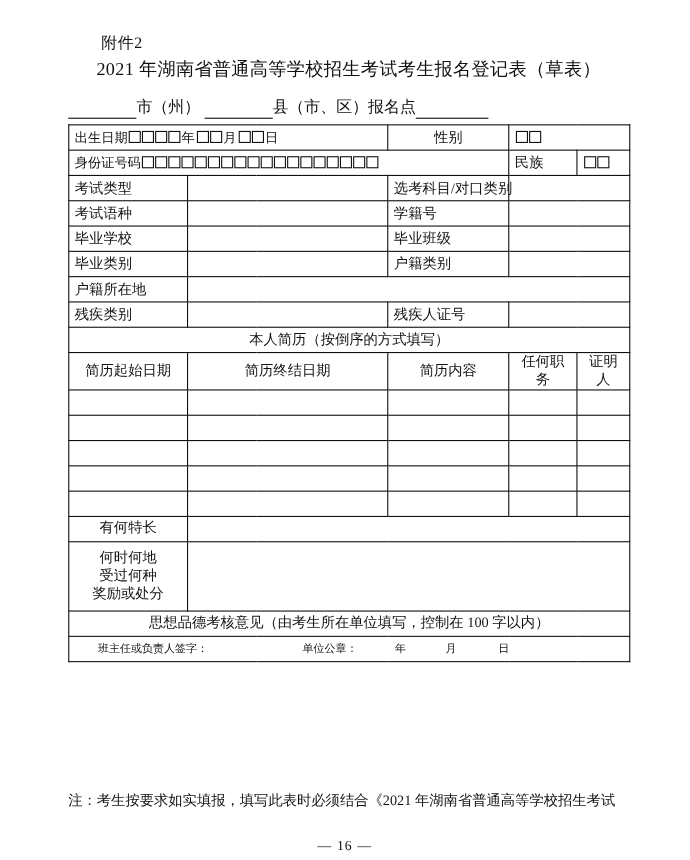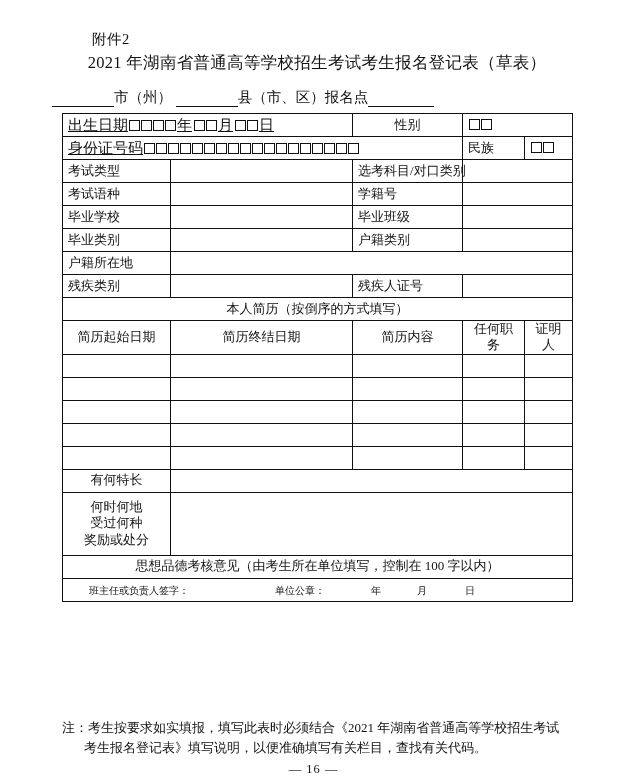--- a/index.html
+++ b/index.html
@@ -33,21 +33,21 @@
     left: 62px;
     top: 52px;
     width: 510px;
     text-align: center;
     font-size: 16.5px;
     letter-spacing: 0.3px;
     white-space: nowrap;
   }
   .locline {
     position: absolute;
-    left: 52px;
+    left: 62px;
     top: 88px;
     width: 510px;
     font-size: 14.5px;
     white-space: nowrap;
   }
   .ul-s { display: inline-block; border-bottom: 1.1px solid #111; }
   .ul-1 { width: 62px; }
   .ul-2 { width: 62px; }
   .ul-3 { width: 66px; }
 
@@ -77,42 +77,42 @@
   
   .bx {
     display: inline-block;
     width: 11px;
     height: 11px;
     border: 1px solid #111111;
     margin: 0 0.5px;
     vertical-align: -1px;
     box-sizing: border-box;
   }
-  .inlinefield { white-space: nowrap; font-size: 15px; letter-spacing: 0; text-decoration: underline; }
+  .inlinefield { white-space: nowrap; font-size: 12px; letter-spacing: 0; }
   .inlinefield .u { margin: 0 1px; }
 
   .name-lbl { letter-spacing: 10px; padding-left: 14px; }
 
   .sec-head { text-align: center; height: 22px; }
 
   .multiline { text-align: center; line-height: 1.35; padding: 3px 4px; }
 
   
   .cmt-box { height: 76px; vertical-align: bottom; padding: 0; position: relative; }
   .sig-row {
     position: absolute;
     left: 0; right: 0; bottom: 3px;
     display: flex;
     font-size: 10px;
     padding: 0 12px 0 26px;
     box-sizing: border-box;
     white-space: nowrap;
   }
   .sig-a { margin-right: 86px; }
-  .sig-b { margin-right: 46px; }
+  .sig-b { margin-right: 34px; }
   .sig-y { margin-right: 36px; }
   .sig-m { margin-right: 38px; }
 
   
   .note {
     position: absolute;
     left: 62px;
     top: 718px;
     width: 516px;
     font-size: 13px;
@@ -288,18 +288,17 @@
             <span class="sig-m">月</span>
             <span>日</span>
           </div>
         </td>
       </tr>
     </tbody>
   </table>
 
   <div class="note">
     <span class="ind">注：考生按要求如实填报，填写此表时必须结合《2021 年湖南省普通高等学校招生考试</span>
-    <span class="ind2">考生报名登记表》填写说明，以便准确填写有关栏目，查找有关代码。</span>
   </div>
 
   <div class="pagenum">— 16 —</div>
 
 </div>
 
 </body></html>

